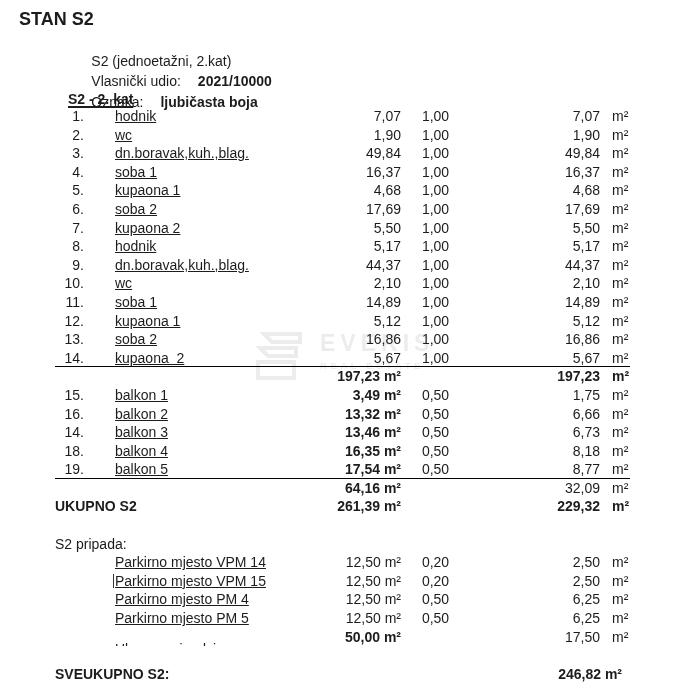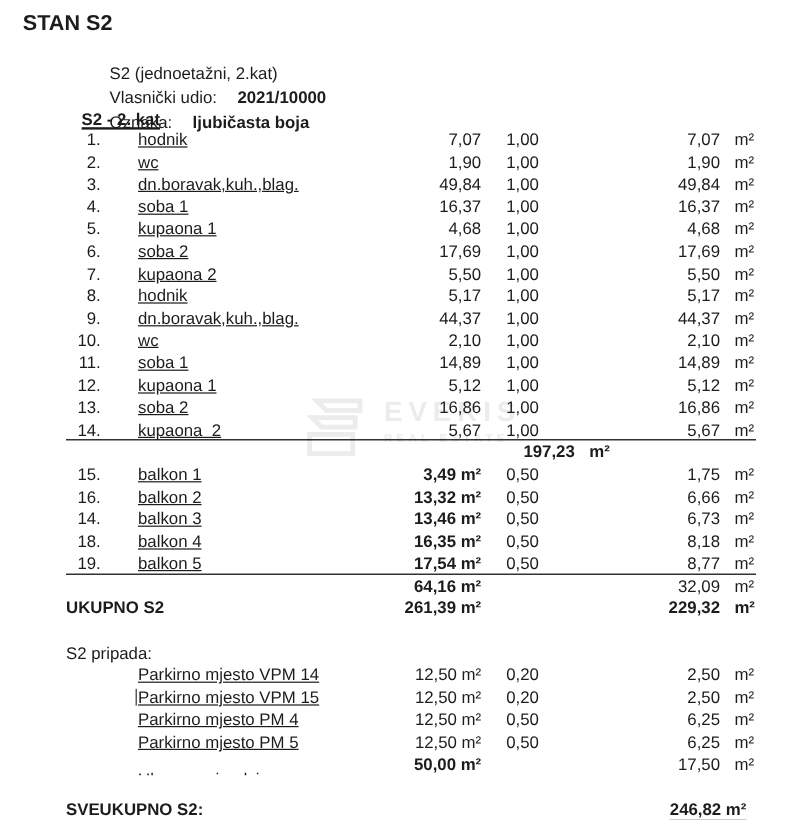--- a/index.html
+++ b/index.html
@@ -215,20 +215,21 @@
           <span class="c coef">1,00</span>
           <span class="c result">5,67</span>
           <span class="c unit">m²</span>
         </div>
 
     </div>
 
     <div class="row">
       <span class="c num"></span>
       <span class="c name"></span>
+      <span class="c area bold">197,23 m²</span>
       <span class="c coef"></span>
       <span class="c result bold">197,23</span>
       <span class="c unit bold">m²</span>
     </div>
 
     <div class="block block-balconies">
 
         <div class="row">
           <span class="c num">15.</span>
           <span class="c name">balkon 1</span>

